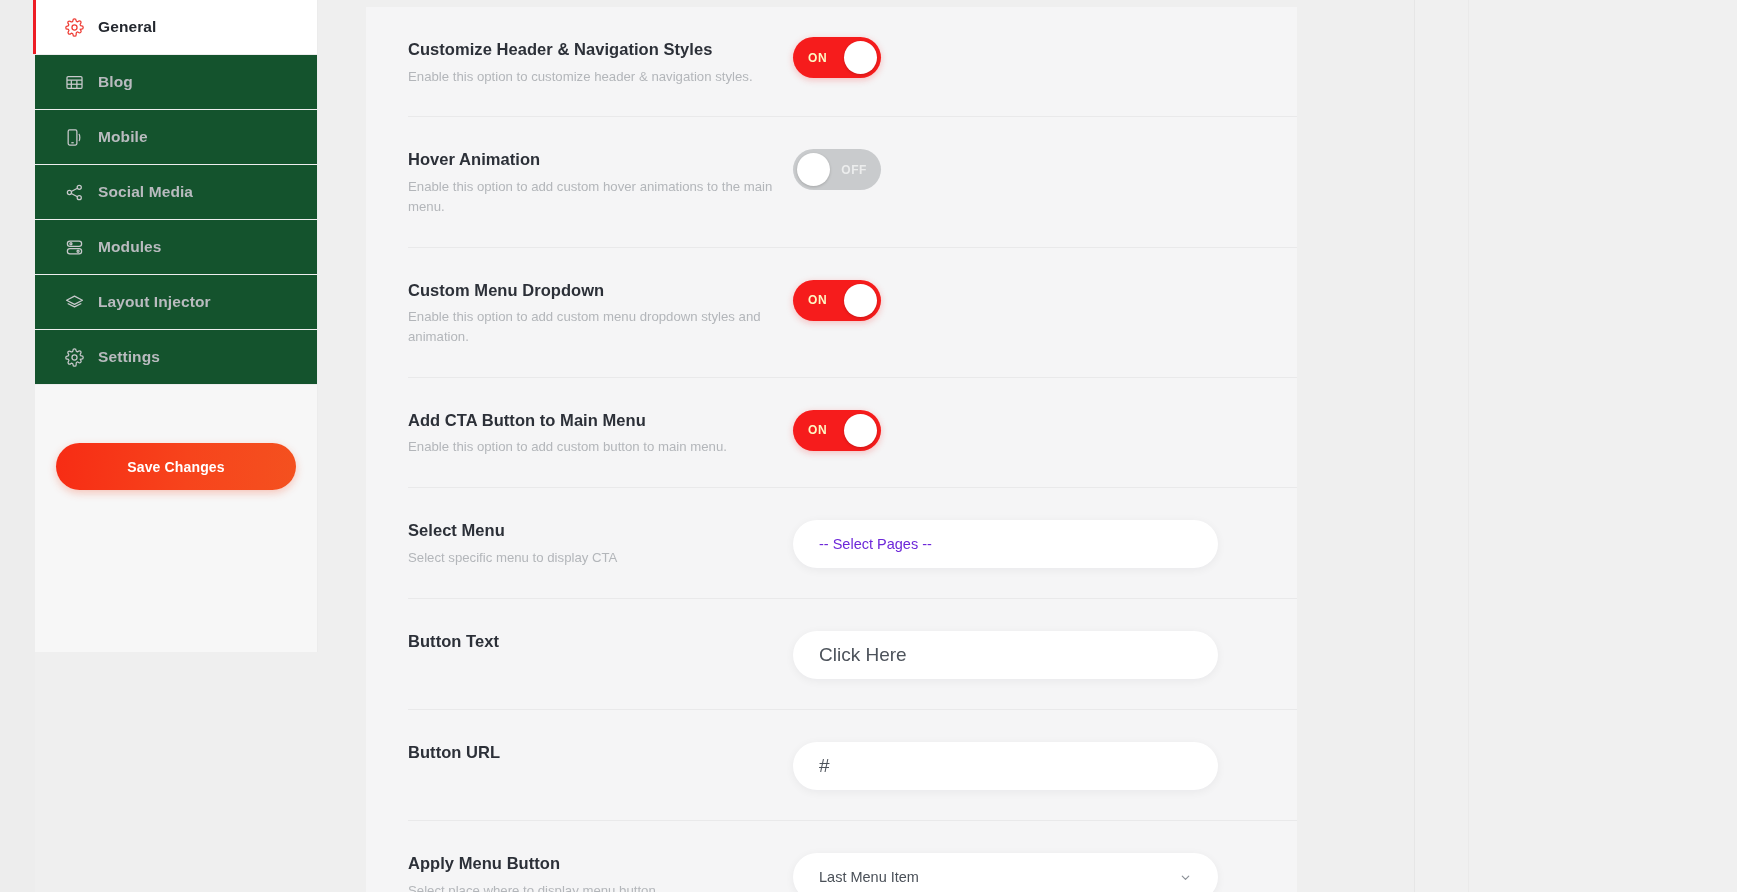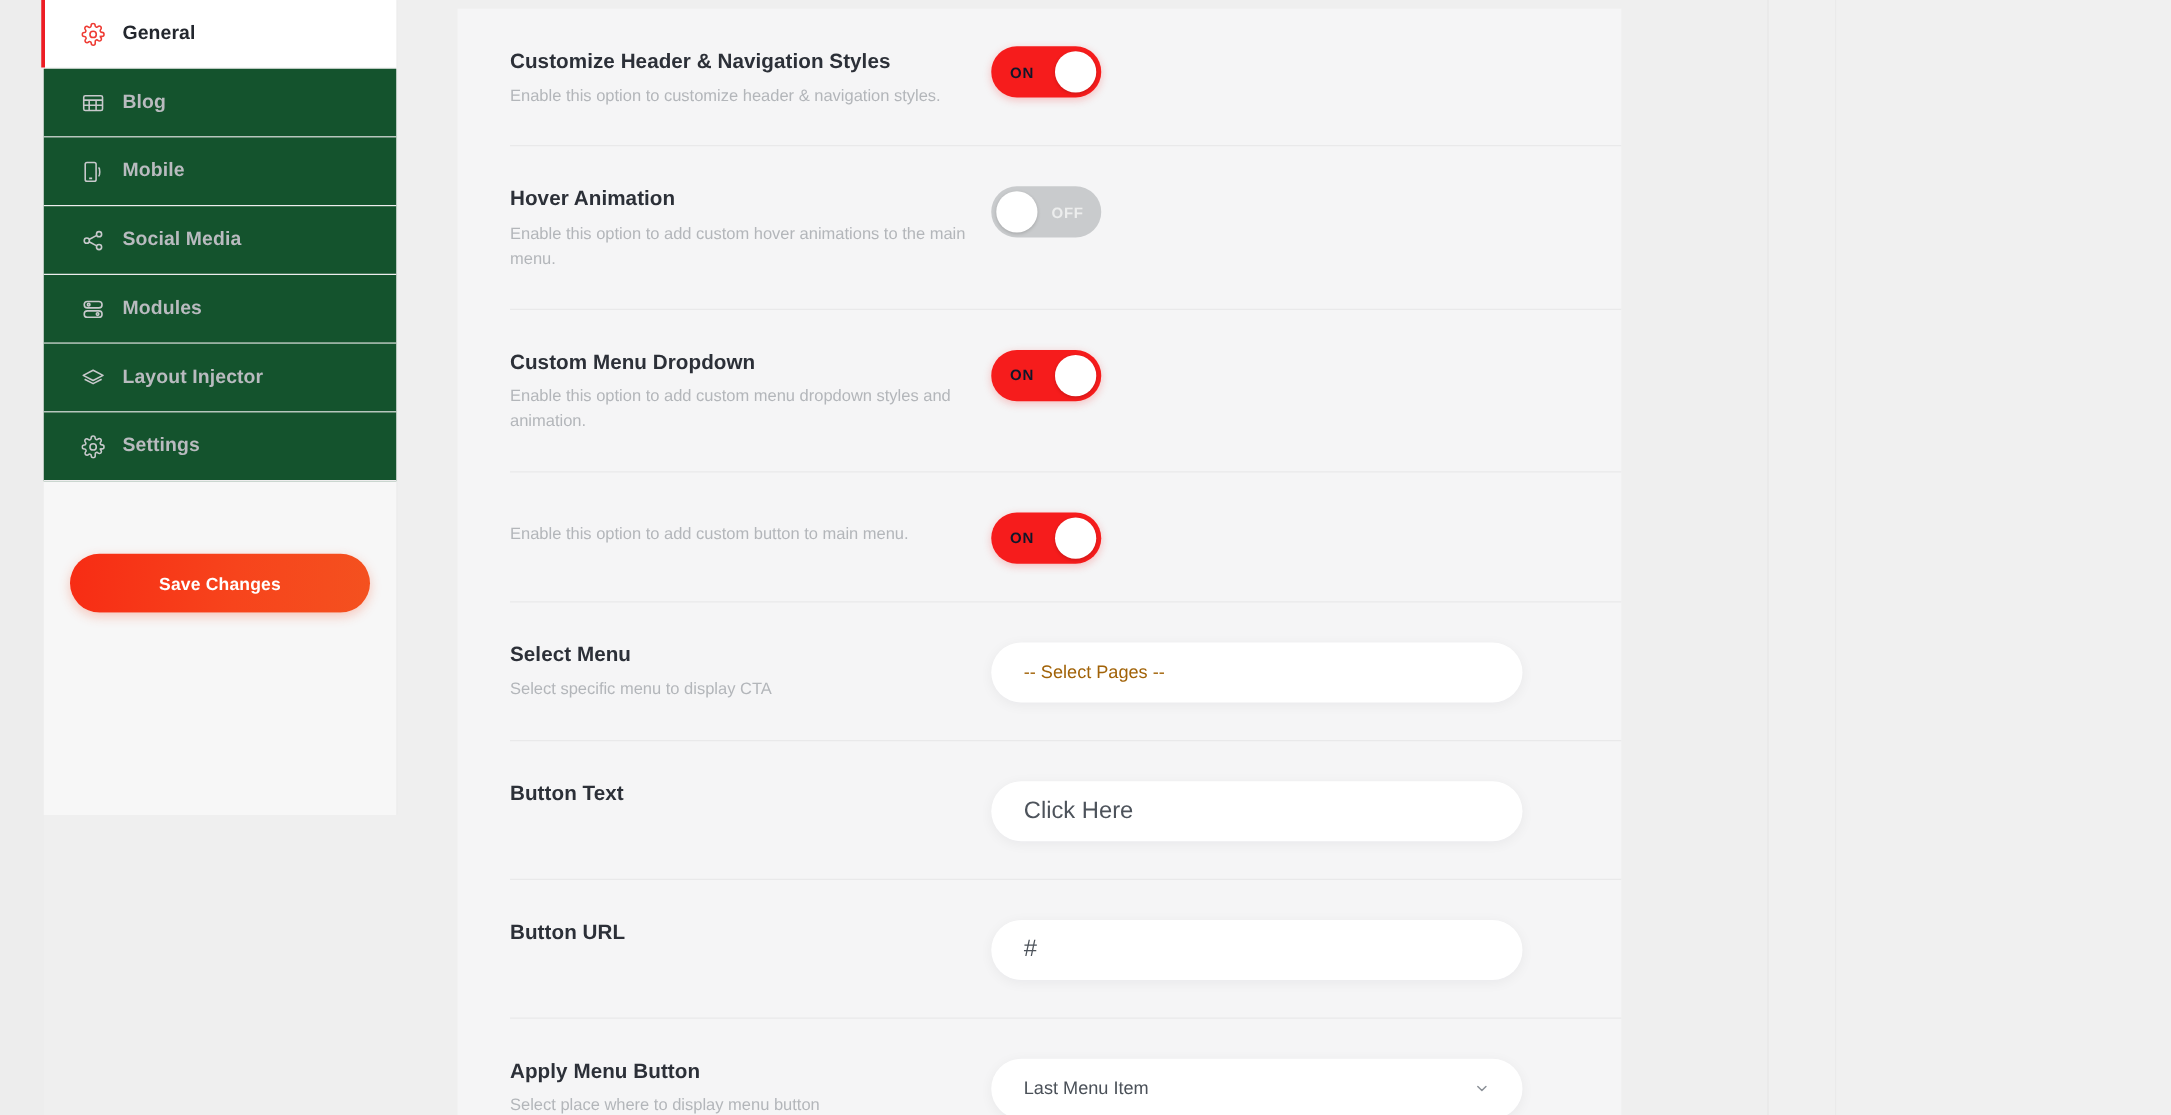--- a/index.html
+++ b/index.html
@@ -227,41 +227,41 @@
     box-shadow: 0 1px 3px rgba(0,0,0,.18);
   }
   .toggle.on .toggle-knob { right: 4px; }
   .toggle.off .toggle-knob { left: 4px; }
   .toggle-text {
     position: absolute;
     font-size: 12px;
     font-weight: 700;
     letter-spacing: .6px;
   }
-  .toggle.on .toggle-text { left: 15px; color: #0f172a; }
+  .toggle.on .toggle-text { left: 15px; color: #fef9c3; }
   .toggle.off .toggle-text { right: 14px; color: #eceded; }
 
   
   .field {
     position: relative;
     width: 425px;
     height: 48px;
     background: #ffffff;
     border: none;
     border-radius: 26px;
     box-shadow: 0 2px 10px rgba(20,25,40,.055);
     box-sizing: border-box;
     display: flex;
     align-items: center;
     padding: 0 26px;
     font-family: "Liberation Sans", sans-serif;
     font-size: 14.5px;
     color: #4a5058;
   }
-  .field.placeholder-text { color: #a16207; }
+  .field.placeholder-text { color: #6d28d9; }
   .field input {
     border: none;
     outline: none;
     background: transparent;
     width: 100%;
     font-family: "Liberation Sans", sans-serif;
     font-size: 19px;
     color: #4d535b;
     padding: 0;
   }
@@ -423,20 +423,21 @@
             <span class="toggle-text">ON</span>
             <span class="toggle-knob"></span>
           </div>
         </div>
       </div>
     </section>
 
     <section class="row">
       <div class="row-inner">
         <div class="row-labels">
+          <div class="row-title">Add CTA Button to Main Menu</div>
           <div class="row-desc">Enable this option to add custom button to main menu.</div>
         </div>
         <div class="row-control">
           <div class="toggle on">
             <span class="toggle-text">ON</span>
             <span class="toggle-knob"></span>
           </div>
         </div>
       </div>
     </section>

